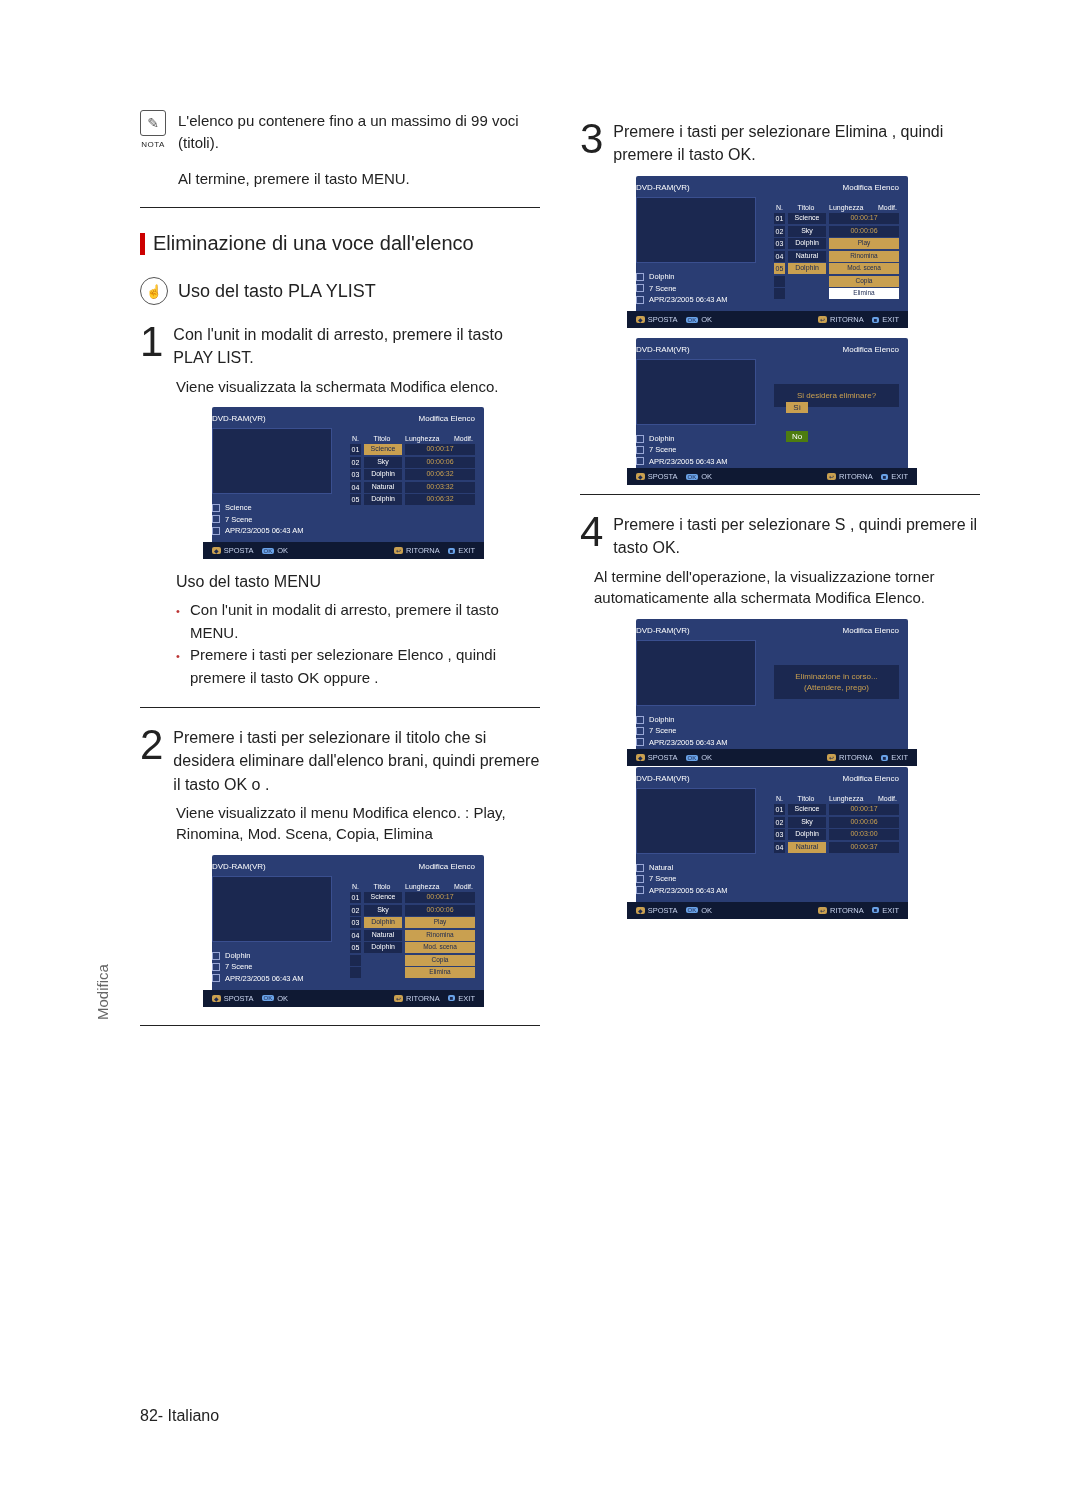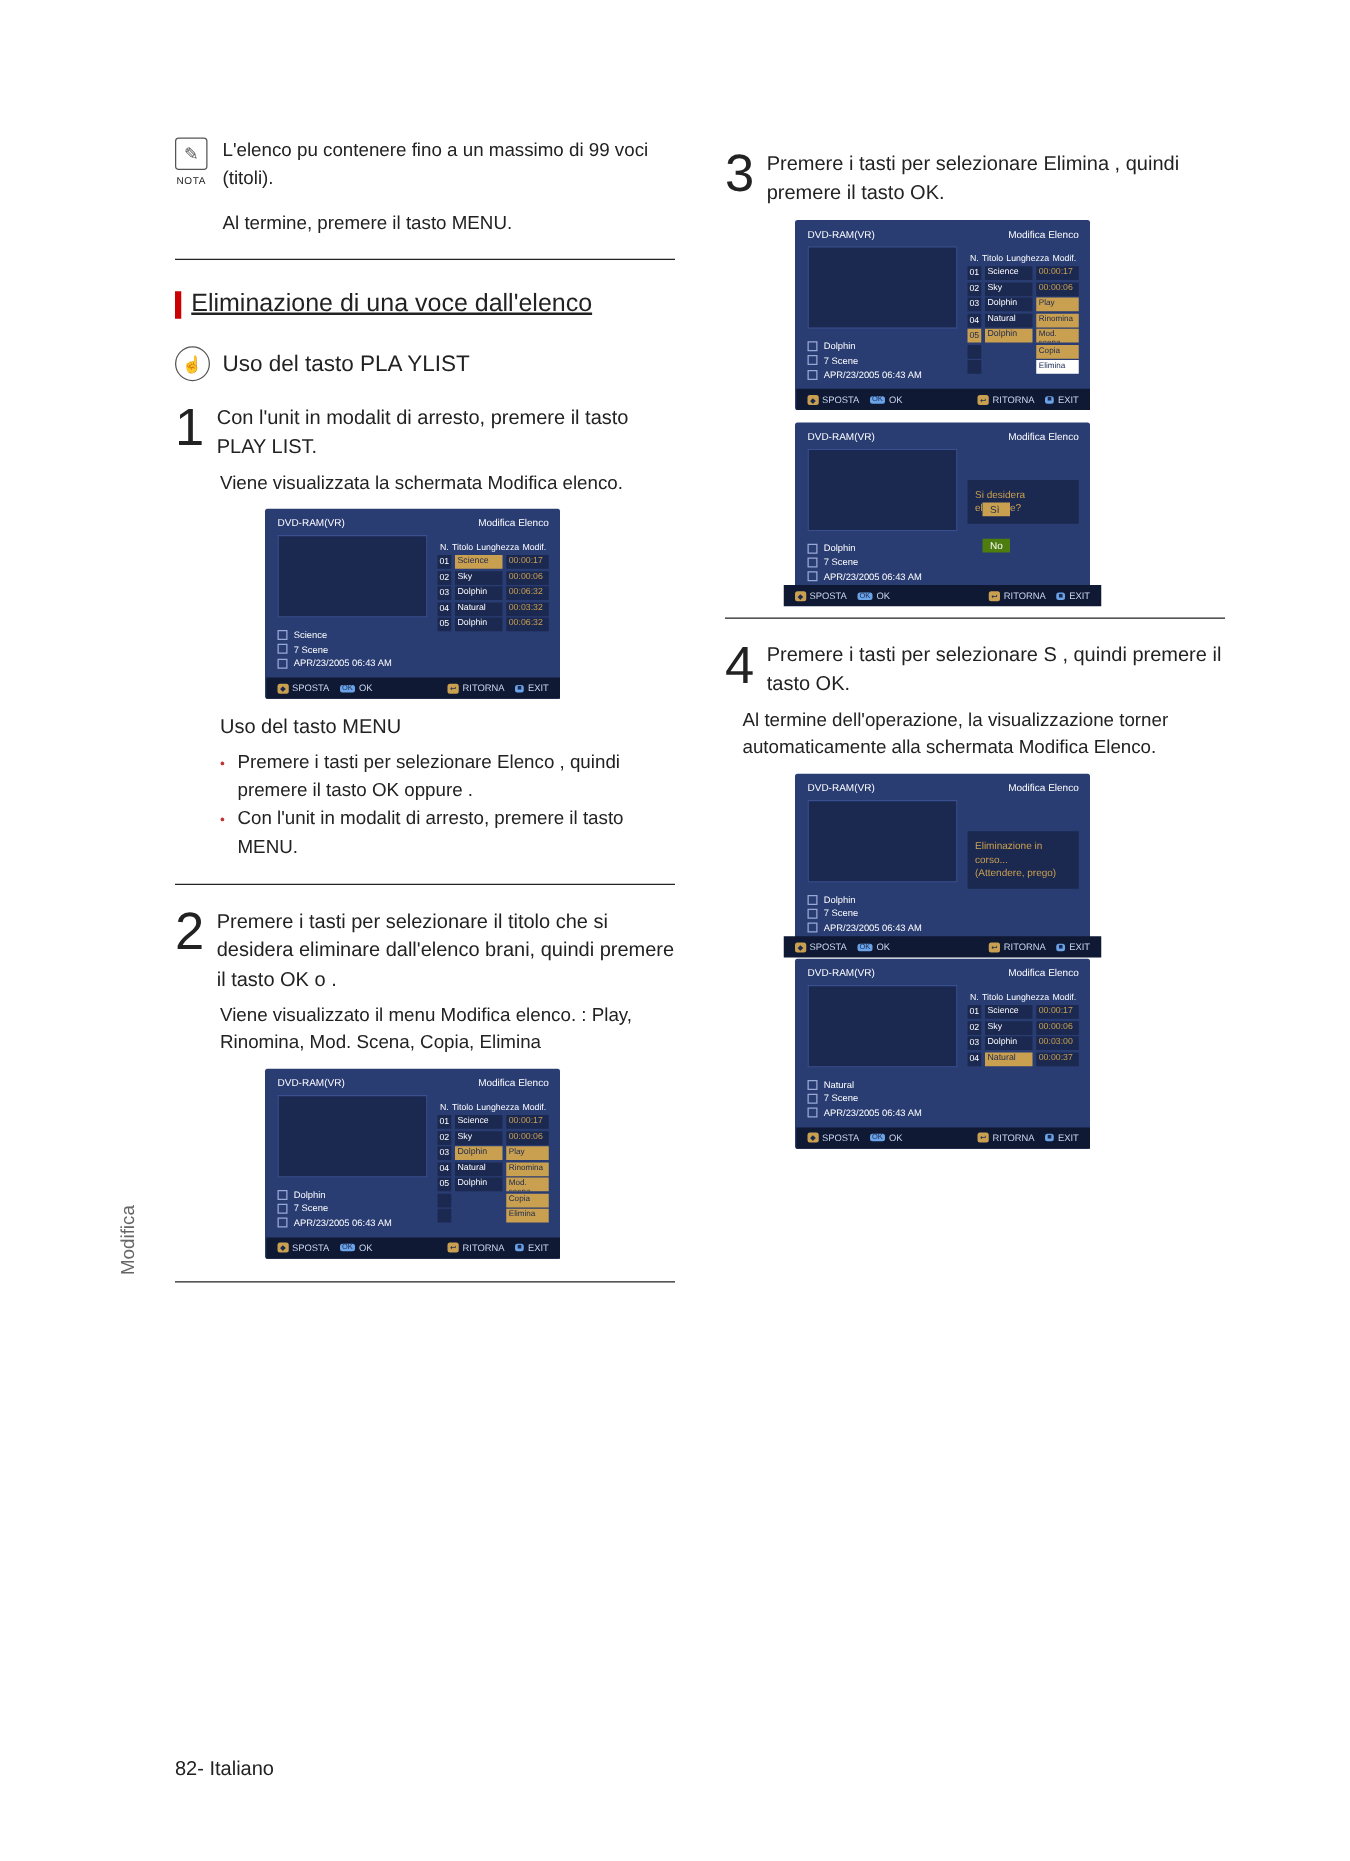--- a/index.html
+++ b/index.html
@@ -30,21 +30,21 @@
   }
   .note-icon::after { content: "✎"; font-size: 14px; color:#555;}
   .nota-label { font-size: 8px; letter-spacing: 0.5px; margin-top: 4px; display: block; text-align:center; }
   .note-text { font-size: 15px; line-height: 1.45; }
   .note-sub { margin-left: 38px; font-size: 15px; line-height: 1.45; margin-bottom: 14px; }
 
   hr.sep { border: none; border-top: 0.8px solid #222; margin: 18px 0; }
 
   .section-title {
     font-size: 20px; font-weight: 400; margin: 24px 0 22px 0;
-    display: flex; align-items: center; gap: 8px; text-decoration: underline;
+    display: flex; align-items: center; gap: 8px;
   }
   .red-bar { width: 5px; height: 22px; background:#c00; display:inline-block; }
   .sub-title-row { display:flex; align-items:center; gap:10px; margin: 14px 0 18px 0; }
   .hand-icon {
     width:28px; height:28px; border:1.5px solid #555; border-radius:50%;
     font-size:13px; display:flex; align-items:center; justify-content:center;
   }
   .hand-icon::after{content:"☝";}
   .sub-title { font-size: 18px; }
 
@@ -57,23 +57,24 @@
   ul.bullets li { font-size: 15px; line-height: 1.5; padding-left: 14px; position: relative; }
   ul.bullets li::before { content: "•"; position: absolute; left: 0; color: #b33; font-size: 11px; top:4px;}
   ul.bullets2 { list-style: none; margin-left: 14px; margin-bottom: 10px; }
   ul.bullets2 li { font-size: 15px; line-height: 1.5; padding-left: 14px; position: relative; }
   ul.bullets2 li::before { content: "•"; position: absolute; left: 0; color: #b33; font-size: 11px; top:4px;}
 
   .uso-menu { font-size: 16px; margin: 14px 0 8px 36px; }
 
   
   .panel {
-    width: 236px; background:#2a3d73; color:#fff; font-size:8px;
-    border-radius:2px; margin: 10px 0 10px 56px; padding:7px 9px 9px 10px;
+    width: 272px; background:#2a3d73; color:#fff; font-size:8px;
+    border-radius:2px; margin: 10px 0 10px 56px; padding:7px 9px 9px 0;
     position: relative;
+    text-align: center;
   }
   .panel .phead { display:flex; justify-content:space-between; margin-bottom:5px; font-size:8px;}
   .panel .preview {
     width: 120px; height: 66px; background:#1b2850; border:1px solid #3a4f8f;
     margin-bottom:6px; float:left; margin-right:6px;
   }
   .panel .meta { font-size:7.5px; line-height:1.5; clear:left; padding-top:2px;}
   .panel .meta-row { display:flex; gap:5px; align-items:center; }
   .panel .meta-icon { width:8px; height:8px; border:0.7px solid #9aa8d6; display:inline-block;}
   .panel .list-area { position:absolute; left:138px; top:28px; right:9px; }
@@ -217,22 +218,22 @@
           <span class="fk-btn">
               <span class="fk-key b">■</span>
               <span>EXIT</span>
             </span>
         </div>
       </div>
     </div>
 
     <div class="uso-menu">Uso del tasto MENU</div>
     <ul class="bullets">
+      <li>Con l'unit   in modalit   di arresto, premere il tasto MENU.</li>
       <li>Premere i tasti        per selezionare Elenco , quindi premere il tasto OK oppure     .</li>
-      <li>Con l'unit   in modalit   di arresto, premere il tasto MENU.</li>
     </ul>
 
     <hr class="sep">
 
     <div class="step">
       <div class="step-num">2</div>
       <div class="step-text">Premere i tasti        per selezionare il titolo che si desidera eliminare dall'elenco brani, quindi premere il tasto OK o    .</div>
     </div>
     <div class="step-desc">Viene visualizzato il menu Modifica elenco. : Play, Rinomina, Mod. Scena, Copia, Elimina</div>
 

